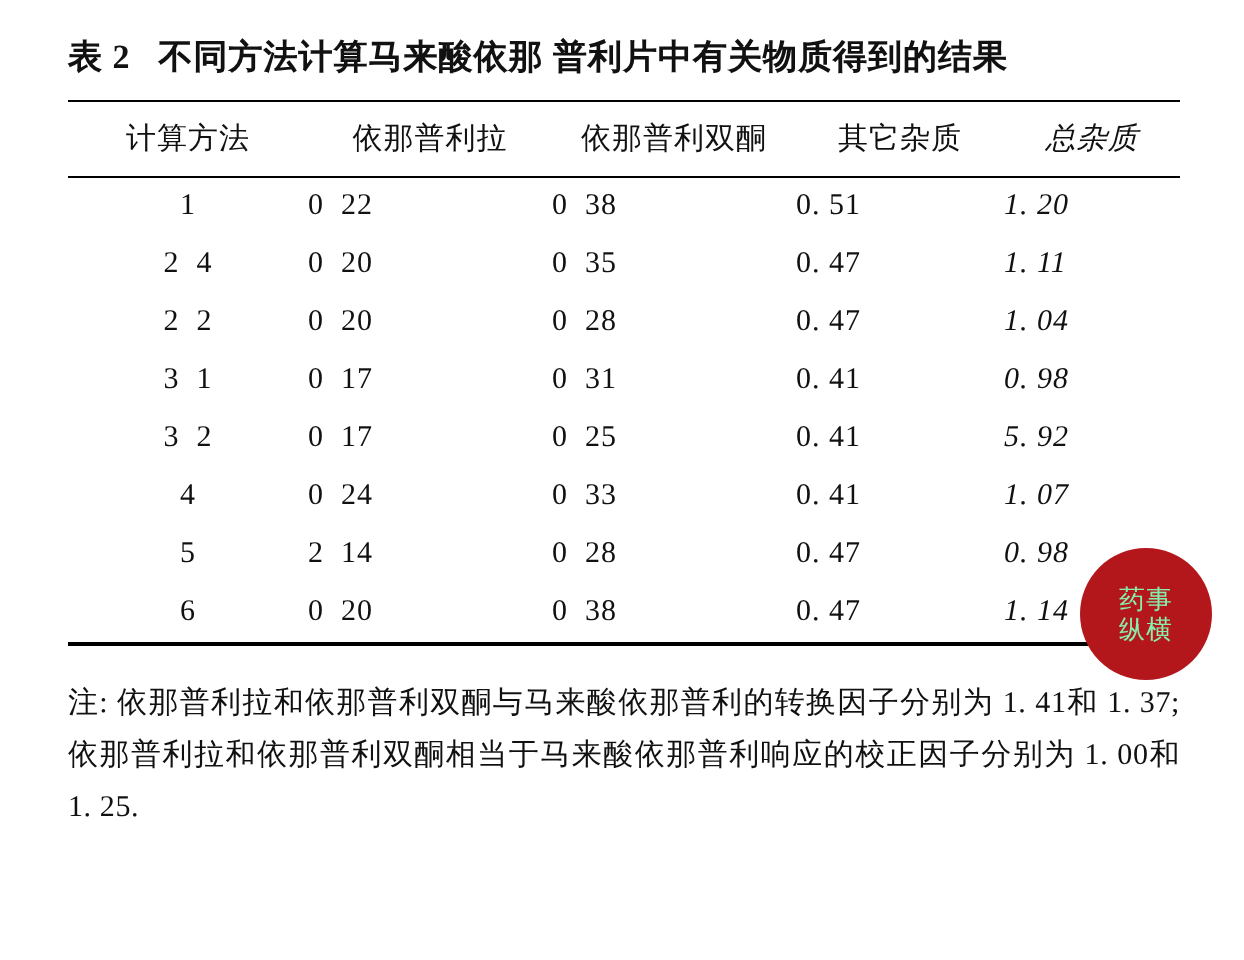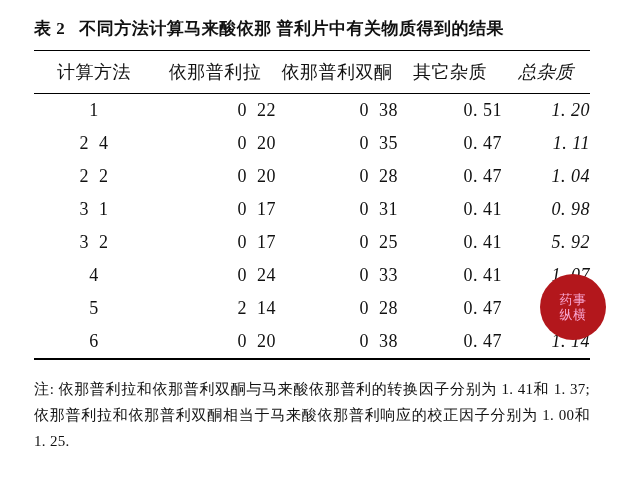--- a/index.html
+++ b/index.html
@@ -28,41 +28,41 @@
     font-weight: bold;
     letter-spacing: 0.5px;
     margin: 0 0 6px 0;
   }
   .caption .cap-label {
     margin-right: 14px;
   }
   table.data {
     width: 556px;
     border-collapse: collapse;
-    font-size: 18px;
+    font-size: 15px;
     margin-top: 4px;
   }
   table.data thead th {
     font-weight: normal;
     padding: 9px 0 9px 0;
     text-align: center;
     letter-spacing: 0.5px;
   }
   .rule-top {
     border-top: 2px solid #000;
   }
   .rule-mid {
     border-top: 1px solid #000;
   }
   .rule-bot {
     border-bottom: 2px solid #000;
   }
   table.data tbody td {
     padding: 6px 0;
-    text-align: right;
+    text-align: left;
     letter-spacing: 0.5px;
     white-space: pre;
   }
   table.data tbody td.col-method {
     text-align: center;
   }
   td.c0 { width: 120px; }
   td.c1, th.c1 { width: 122px; }
   td.c2, th.c2 { width: 122px; }
   td.c3, th.c3 { width: 104px; }
@@ -77,21 +77,21 @@
     width: 556px;
   }
   .stamp {
     position: absolute;
     right: 16px;
     bottom: 12px;
     width: 66px;
     height: 66px;
     border-radius: 50%;
     background: #b3171c;
-    color: #f9a8d4;
+    color: #86efac;
     display: flex;
     align-items: center;
     justify-content: center;
     text-align: center;
     font-size: 13px;
     line-height: 15px;
     font-family: "Liberation Sans", sans-serif;
     letter-spacing: 0.5px;
   }
   .stamp span {

